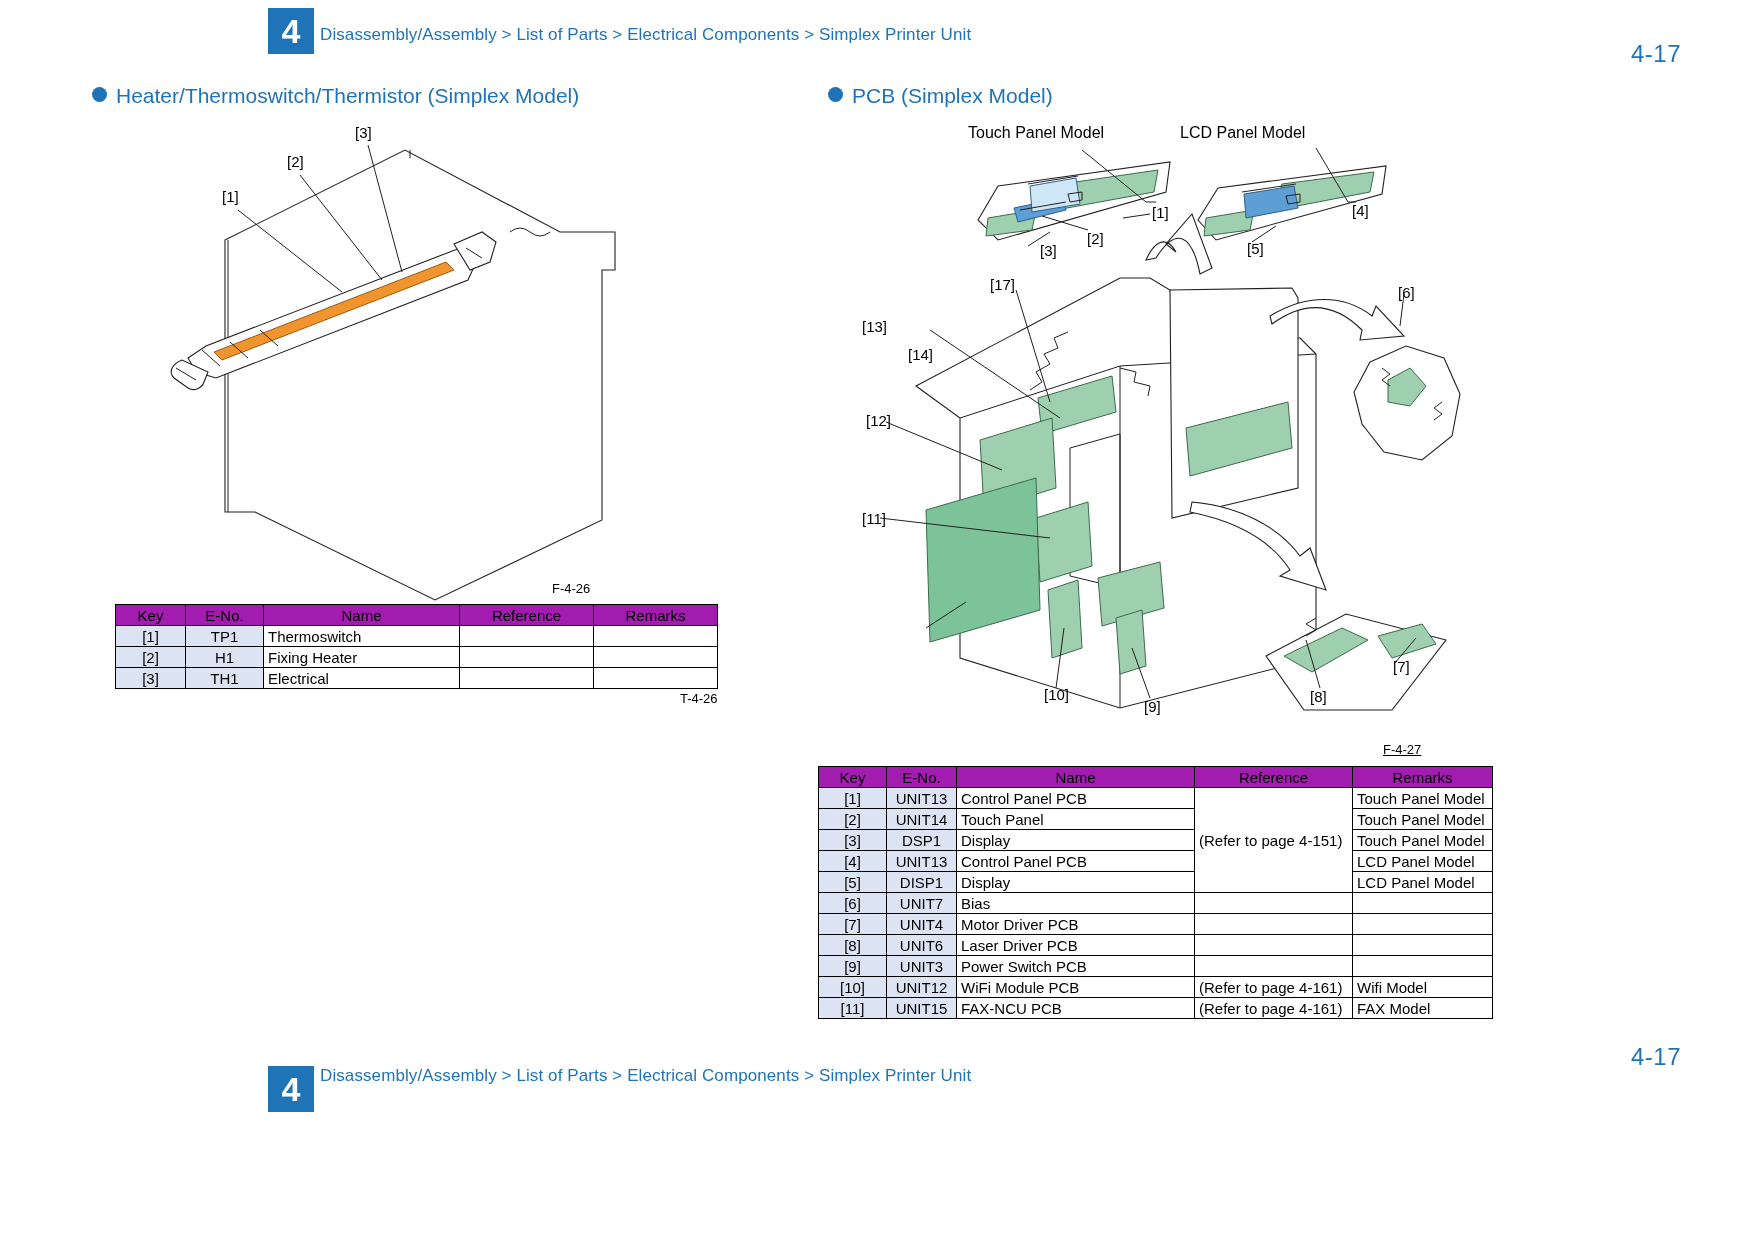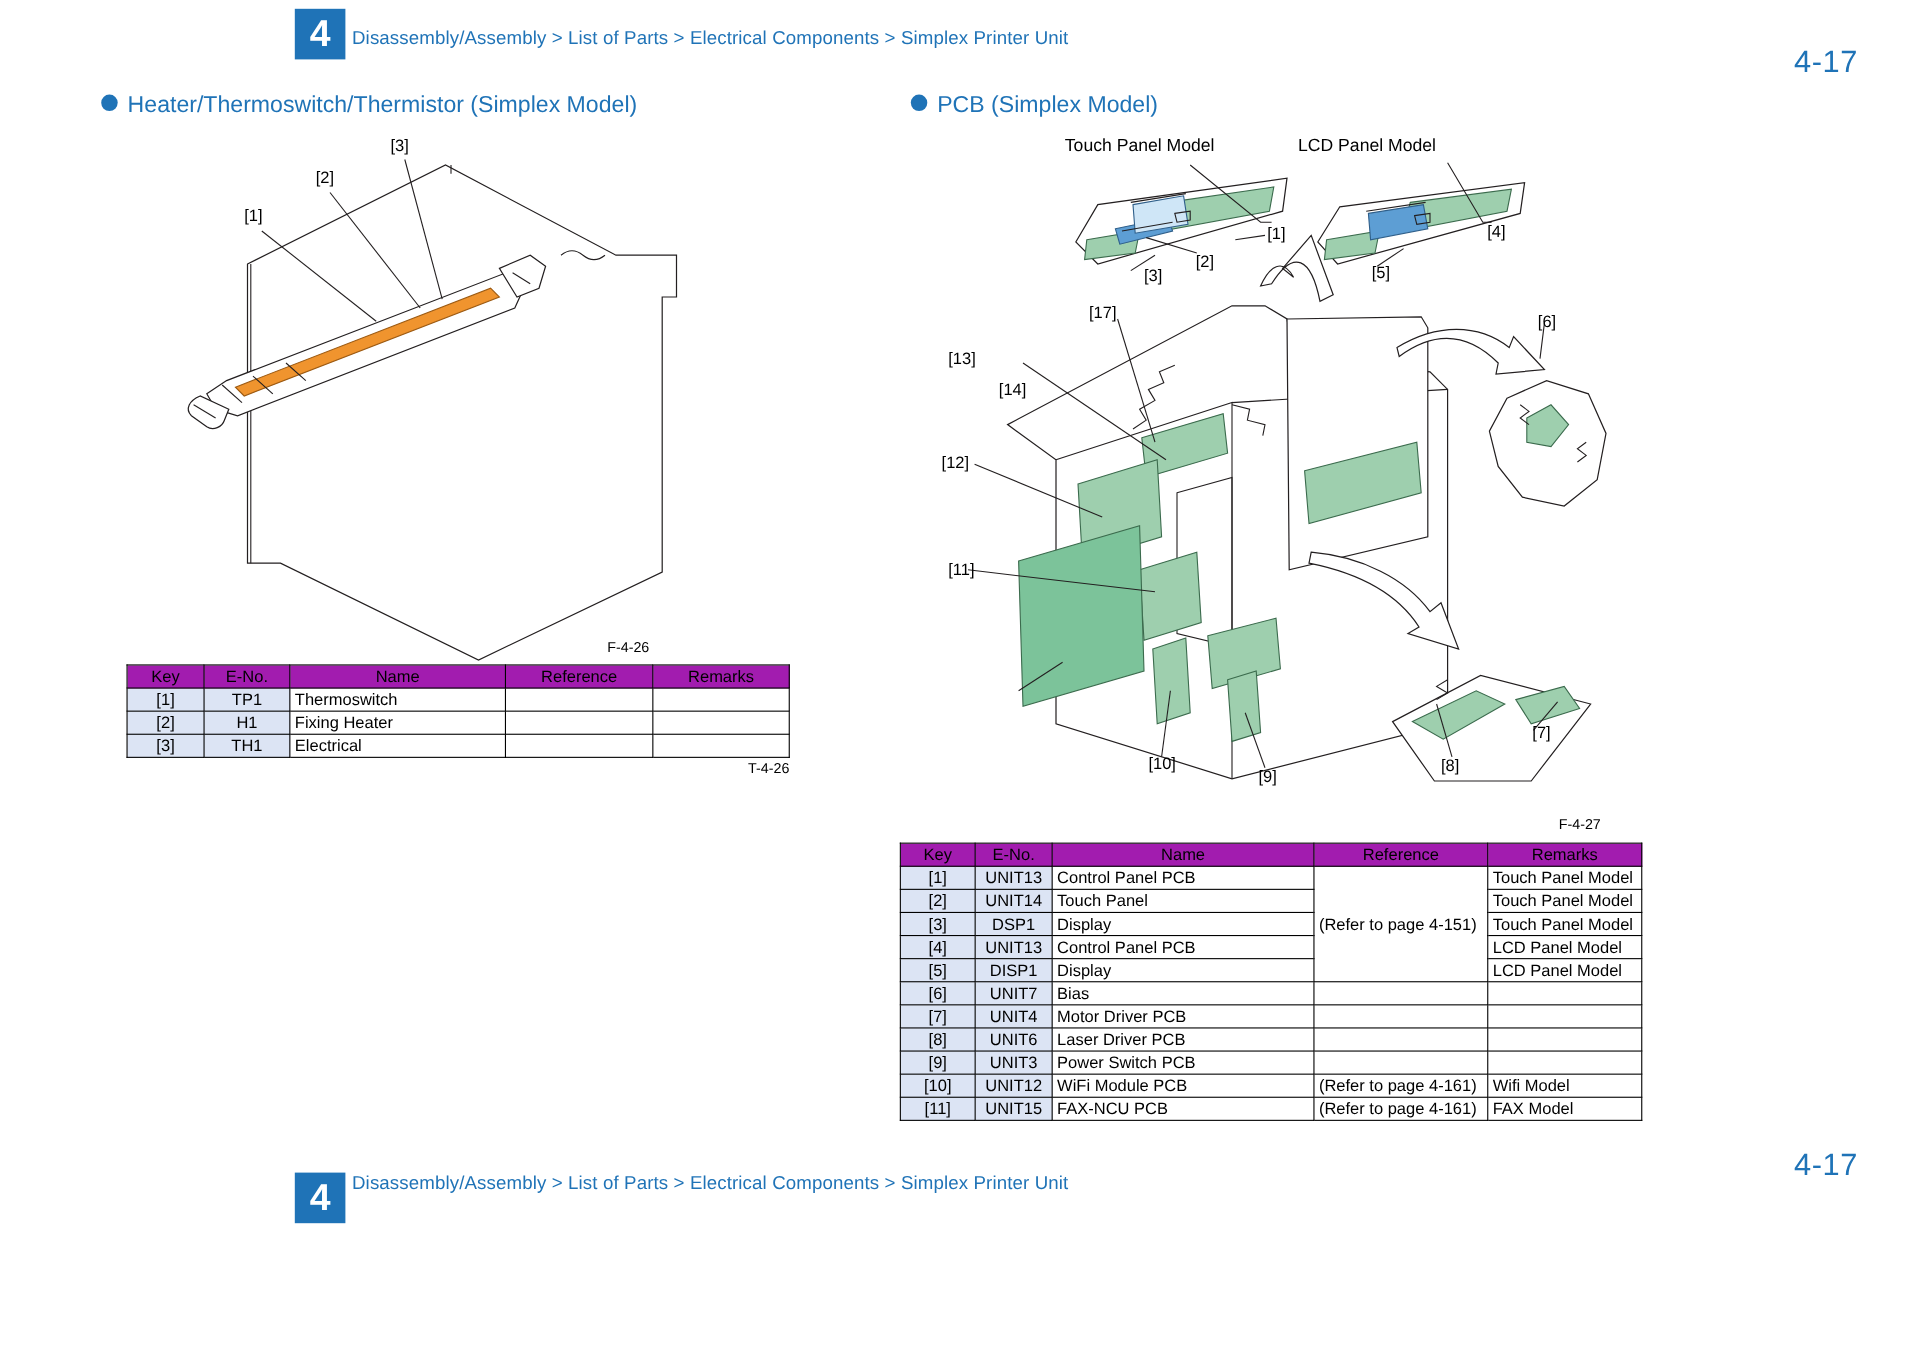--- a/index.html
+++ b/index.html
@@ -32,21 +32,21 @@
   .breadcrumb {
     position: absolute;
     color: #1f73b7;
     font-size: 17px;
     white-space: nowrap;
     letter-spacing: 0.1px;
   }
   .page-num {
     position: absolute;
     color: #1f73b7;
-    font-size: 28px;
+    font-size: 24px;
     font-weight: normal;
     letter-spacing: 0.5px;
   }
   #header-badge { left: 268px; top: 8px; }
   #header-breadcrumb { left: 320px; top: 25px; }
   #header-pagenum { left: 1631px; top: 40px; }
   #footer-badge { left: 268px; top: 1066px; }
   #footer-breadcrumb { left: 320px; top: 1066px; }
   #footer-pagenum { left: 1631px; top: 1043px; }
 
@@ -71,21 +71,21 @@
 
   
   .fig-caption {
     position: absolute;
     font-size: 13px;
     color: #000;
     white-space: nowrap;
   }
   #cap-f426 { left: 552px;  top: 581px; }
   #cap-t426 { left: 680px;  top: 691px; }
-  #cap-f427 { left: 1417px; top: 742px; }
+  #cap-f427 { left: 1383px; top: 742px; text-decoration: underline; }
 
   
   .parts-table {
     position: absolute;
     border-collapse: collapse;
     font-size: 15px;
     table-layout: fixed;
   }
   .parts-table th, .parts-table td {
     border: 1px solid #000;
@@ -332,21 +332,21 @@
   <div class="lead-label" style="left:267px; top:112px;">[2]</div>
   <div class="lead-label" style="left:220px; top:124px;">[3]</div>
   <div class="lead-label" style="left:532px; top:84px;">[4]</div>
   <div class="lead-label" style="left:427px; top:122px;">[5]</div>
   <div class="lead-label" style="left:578px; top:166px;">[6]</div>
   <div class="lead-label" style="left:573px; top:540px;">[7]</div>
   <div class="lead-label" style="left:490px; top:570px;">[8]</div>
   <div class="lead-label" style="left:324px; top:580px;">[9]</div>
   <div class="lead-label" style="left:224px; top:568px;">[10]</div>
   <div class="lead-label" style="left:42px;  top:392px;">[11]</div>
-  <div class="lead-label" style="left:36px;  top:294px;">[12]</div>
+  <div class="lead-label" style="left:46px;  top:294px;">[12]</div>
   <div class="lead-label" style="left:42px;  top:200px;">[13]</div>
   <div class="lead-label" style="left:88px;  top:198px;margin-top:30px;">[14]</div>
   <div class="lead-label" style="left:170px; top:158px;">[17]</div>
 </div>
 
 <div class="fig-caption" id="cap-f427">F-4-27</div>
 
 <table class="parts-table" id="table-right">
   <colgroup>
     <col style="width:68px">

